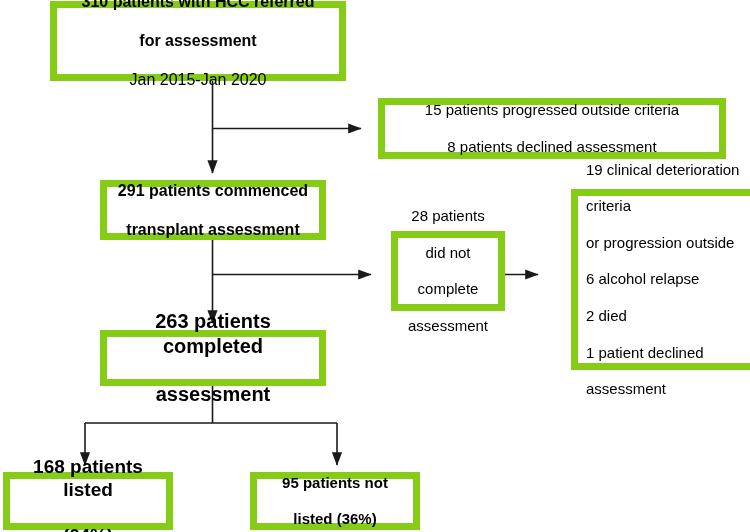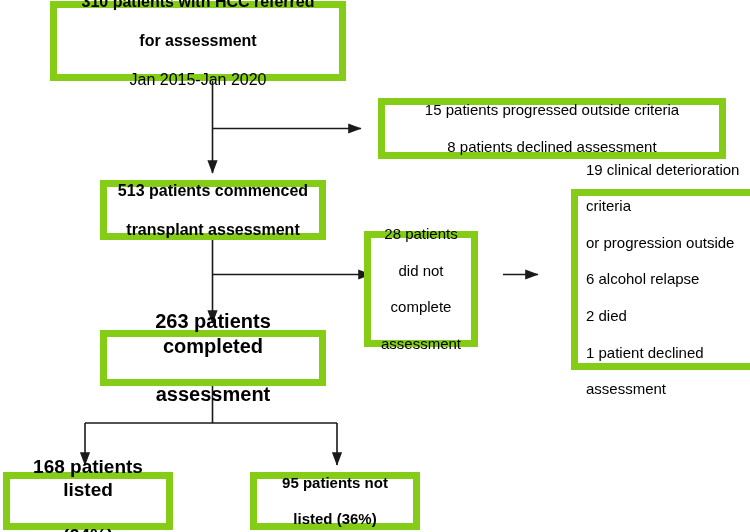--- a/index.html
+++ b/index.html
@@ -95,26 +95,26 @@
 
   <div class="node" style="left:378px; top:98px; width:348px; height:61px; font-size:15px;">
     <span class="txt">
       <span class="lineblock n">15 patients progressed outside criteria</span>
       <span class="lineblock n">8 patients declined assessment</span>
     </span>
   </div>
 
   <div class="node bold" style="left:100px; top:180px; width:226px; height:60px; font-size:16px;">
     <span class="txt">
-      <span class="lineblock b">513 patients commenced</span>
+      <span class="lineblock b">291 patients commenced</span>
       <span class="lineblock b">transplant assessment</span>
     </span>
   </div>
 
-  <div class="node" style="left:364px; top:231px; width:114px; height:116px; font-size:15px;">
+  <div class="node" style="left:391px; top:231px; width:114px; height:80px; font-size:15px;">
     <span class="txt">
       <span class="lineblock n">28 patients</span>
       <span class="lineblock n">did not</span>
       <span class="lineblock n">complete</span>
       <span class="lineblock n">assessment</span>
     </span>
   </div>
 
   <div class="node left" style="left:543px; top:189px; width:198px; height:181px; font-size:15px;margin-left:28px;">
     <span class="txt">

